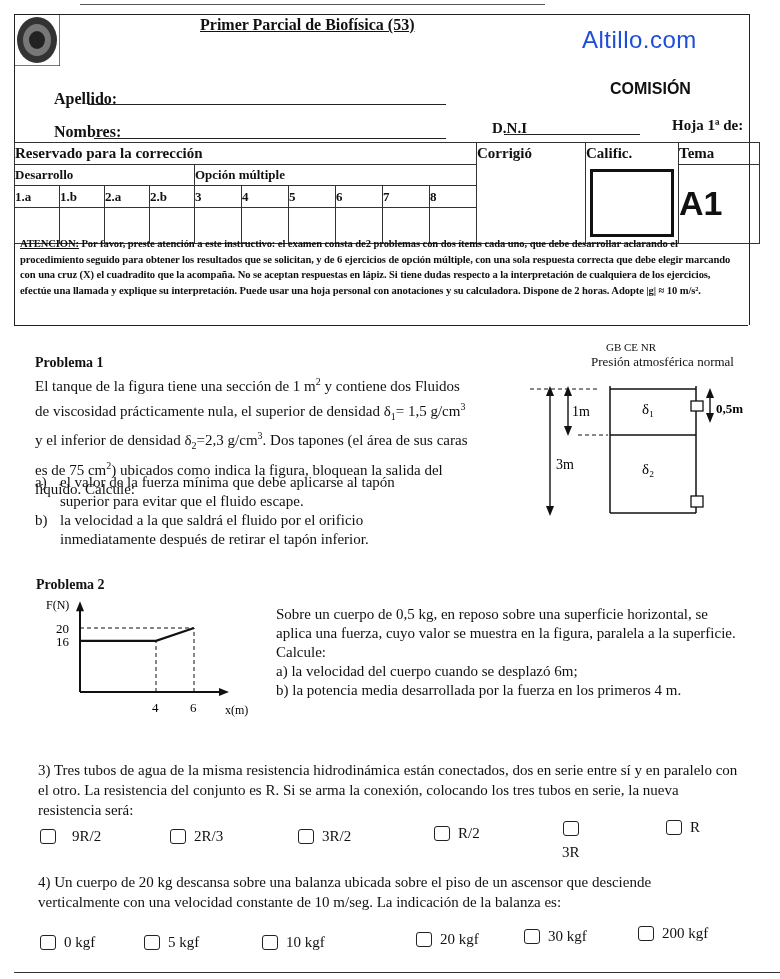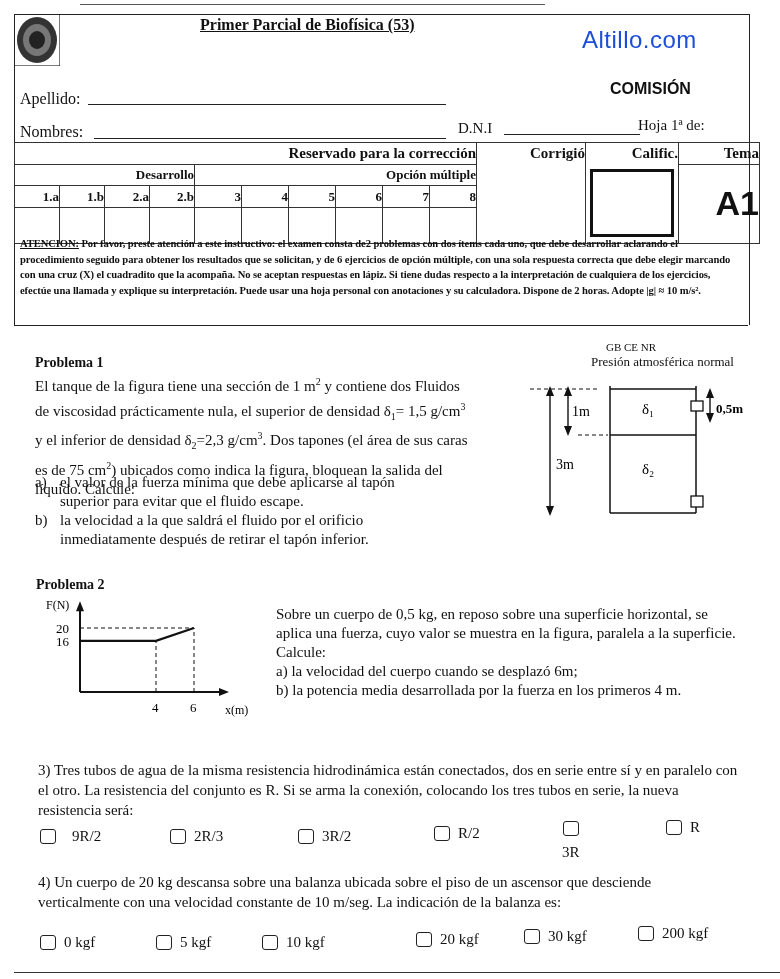--- a/index.html
+++ b/index.html
@@ -2,25 +2,25 @@
 <html><head>
 <meta charset="utf-8">
 <style>
   html,body{margin:0;padding:0;background:#fff;}
   body{width:780px;height:979px;position:relative;overflow:hidden;font-family:"Liberation Serif","DejaVu Serif",serif;color:#111;}
   .abs{position:absolute;}
   .hdr-box{position:absolute;left:14px;top:14px;width:734px;height:310px;border:1.5px solid #222;border-bottom:none;}
   .title{left:200px;top:16px;font-size:16px;font-weight:bold;text-decoration:underline;}
   .logo{left:14px;top:14px;width:46px;height:52px;}
   .watermark{left:582px;top:26px;font-family:"Liberation Sans",sans-serif;font-size:24px;color:#1d4ed8;letter-spacing:0.5px;}
-  .lbl{font-size:16px;font-weight:normal;}
+  .lbl{font-size:16px;font-weight:bold;margin-left:34px;}
   .line{position:absolute;border-bottom:1.3px solid #222;height:0;}
   .comision{left:610px;top:80px;font-family:"Liberation Sans",sans-serif;font-size:16px;font-weight:bold;}
   table.grid{position:absolute;left:14px;top:142px;border-collapse:collapse;font-size:13px;font-weight:bold;}
-  table.grid td{border:1.2px solid #333;text-align:right;padding:0;}
+  table.grid td{border:1.2px solid #333;text-align:left;padding:0;}
   .tema{font-family:"Liberation Sans",sans-serif;font-size:34px;font-weight:bold;}
   .calif-box{border:3px solid #111 !important;}
   .atencion{left:20px;top:236px;width:720px;font-size:10.6px;font-weight:bold;line-height:15.5px;letter-spacing:-0.1px;}
   .atencion .u{text-decoration:underline;}
   .gb{left:606px;top:313px;font-size:11px;margin-top:28px;}
   .p1-title{left:35px;top:355px;font-size:14px;font-weight:bold;}
   .p1-text{left:35px;top:372px;width:440px;font-size:15px;line-height:19.5px;}
   .item{position:absolute;font-size:15px;line-height:19px;}
   .fig1-caption{left:591px;top:354px;font-size:13px;}
   .p2-title{left:36px;top:577px;font-size:14px;font-weight:bold;}
@@ -191,21 +191,21 @@
 <div class="opt" style="left:666px;top:819px;">
     <span class="cb"></span>
     <span>R</span>
   </div>
 
 <div class="q" style="left:38px;top:872px;width:680px;">4) Un cuerpo de 20 kg descansa sobre una balanza ubicada sobre el piso de un ascensor que desciende verticalmente con una velocidad constante de 10 m/seg. La indicación de la balanza es:</div>
 <div class="opt" style="left:40px;top:934px;">
     <span class="cb"></span>
     <span>0 kgf</span>
   </div>
-<div class="opt" style="left:156px;top:934px;">
+<div class="opt" style="left:144px;top:934px;">
     <span class="cb"></span>
     <span>5 kgf</span>
   </div>
 <div class="opt" style="left:262px;top:934px;">
     <span class="cb"></span>
     <span>10 kgf</span>
   </div>
 <div class="opt" style="left:392px;top:931px;padding-left:24px;">
     <span class="cb"></span>
     <span>20 kgf</span>

